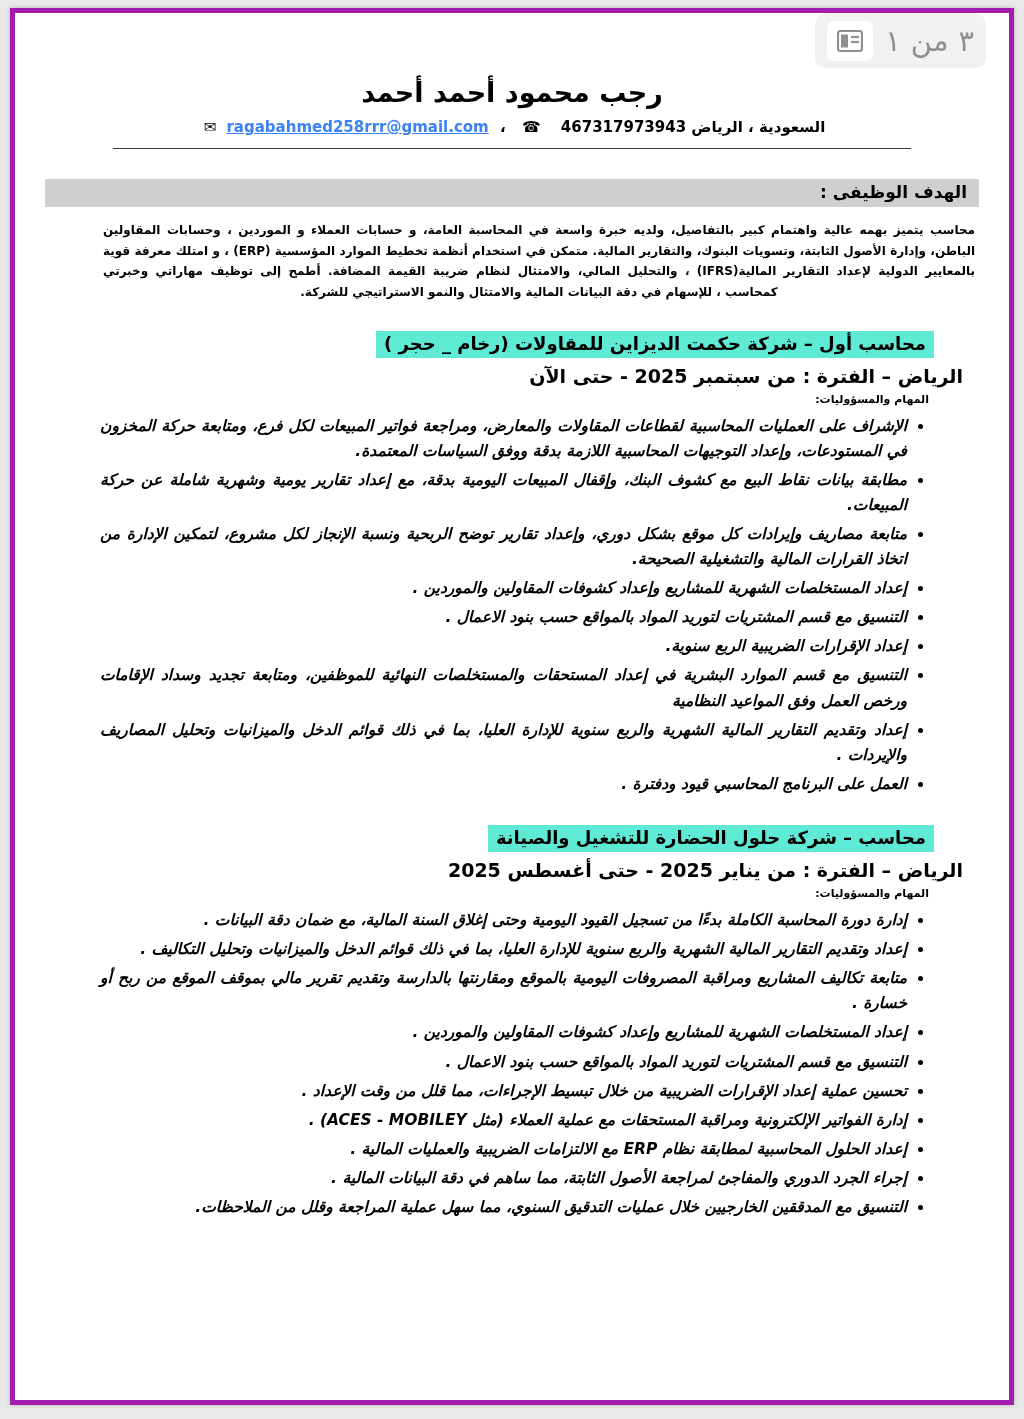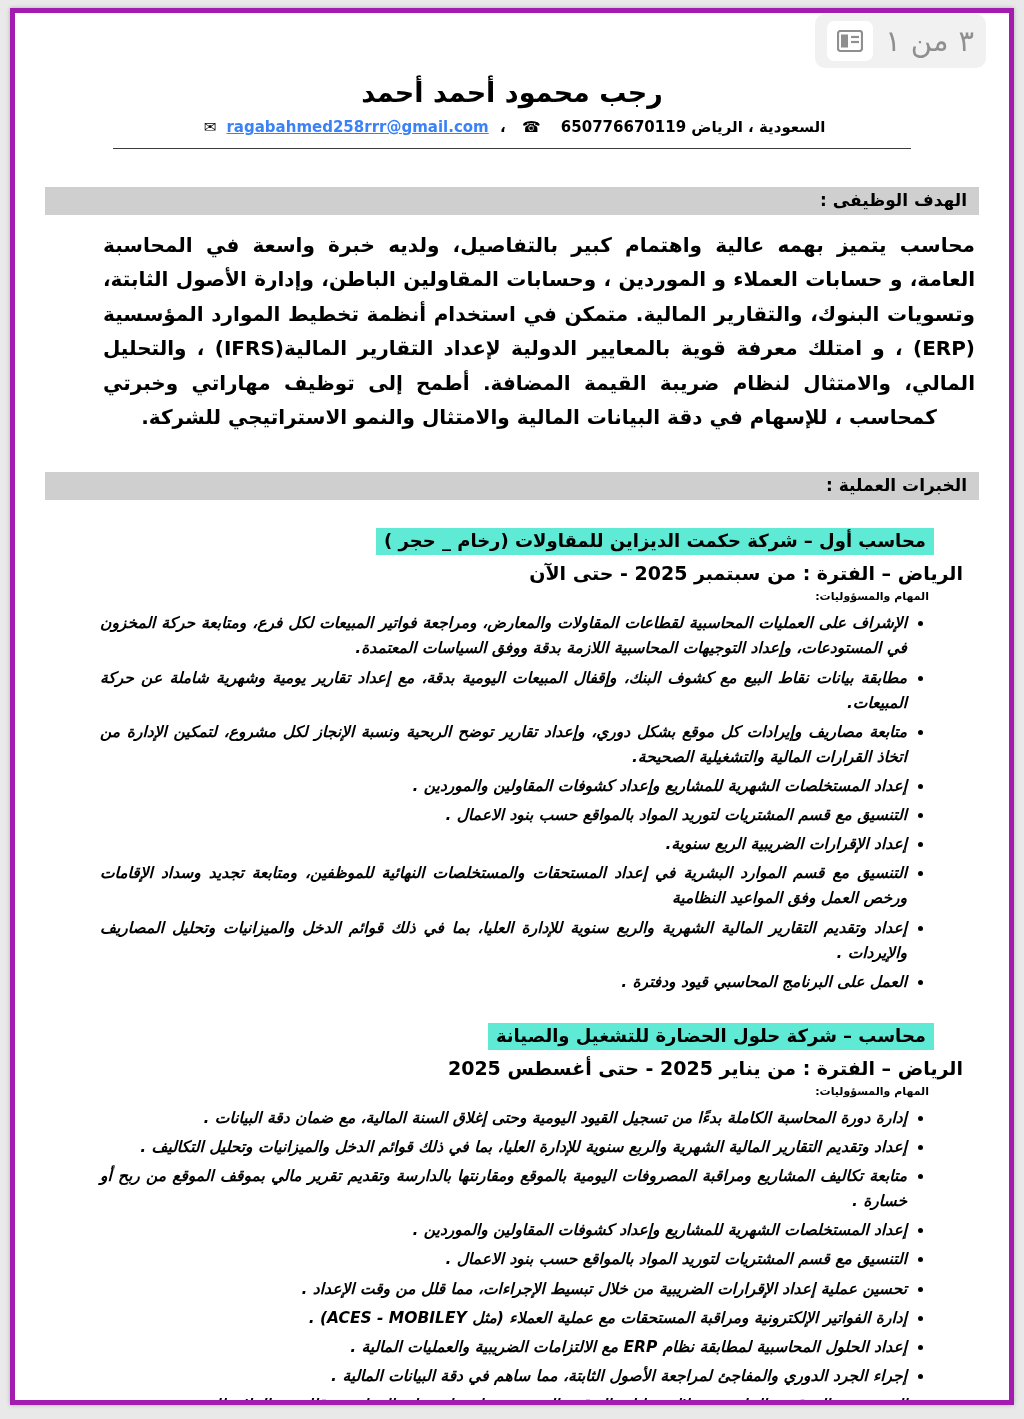--- a/index.html
+++ b/index.html
@@ -43,26 +43,26 @@
     white-space:nowrap;
   }
   .contact .sep { margin:0 6px; }
   .contact .icon { font-size:15px; margin:0 5px; }
   .email-link { color:#3b82f6; text-decoration:underline; font-weight:700; }
   
   .section-bar {
     background:#cfcfcf;
     font-weight:700; font-size:17px;
     padding:3px 12px 5px 12px;
-    margin-top:38px;
+    margin-top:30px;
   }
   
   .objective-body {
     margin:13px 4px 0 58px;
-    font-size:20px; font-weight:700;
+    font-size:12px; font-weight:700;
     line-height:1.72;
     text-align:justify;
     text-align-last:center;
   }
   
   .job { margin-top:30px; }
   .job-title-row { text-align:right; padding-right:45px; font-size:18px; font-weight:700; }
   .hl { background:#5eead4; padding:2px 8px 4px 8px; }
   .job-meta { margin-top:11px; padding-right:16px; font-size:19px; font-weight:700; text-align:right; }
   .duties-label { margin-top:6px; padding-right:50px; font-size:11px; font-weight:700; text-align:right; }
@@ -97,32 +97,31 @@
     </div>
   </div>
 
   <div class="page">
 
     <div class="name">رجب محمود أحمد أحمد</div>
 
     <div class="contact">
       <span>السعودية ، الرياض</span>
       <span class="icon"> </span>
-      <span>650776670119</span>
+      <span>467317973943</span>
       <span class="icon">☎</span>
       <span class="sep">،</span>
       <a class="email-link" href="#">ragabahmed258rrr@gmail.com</a>
       <span class="icon">✉</span>
     </div>
 
     <div class="section-bar">الهدف الوظيفى :</div>
 
     <p class="objective-body">محاسب يتميز بهمه عالية واهتمام كبير بالتفاصيل، ولديه خبرة واسعة في المحاسبة العامة، و حسابات العملاء و الموردين ، وحسابات المقاولين الباطن، وإدارة الأصول الثابتة، وتسويات البنوك، والتقارير المالية. متمكن في استخدام أنظمة تخطيط الموارد المؤسسية (ERP) ، و امتلك معرفة قوية بالمعايير الدولية لإعداد التقارير المالية(IFRS) ، والتحليل المالي، والامتثال لنظام ضريبة القيمة المضافة. أطمح إلى توظيف مهاراتي وخبرتي كمحاسب ، للإسهام في دقة البيانات المالية والامتثال والنمو الاستراتيجي للشركة.</p>
 
-    <div class="section-bar">الخبرات العملية :</div>
 
     <div class="job">
       <div class="job-title-row">
         <span class="hl">محاسب أول – شركة حكمت الديزاين للمقاولات (رخام _ حجر )</span>
       </div>
       <div class="job-meta">الرياض – الفترة : من سبتمبر 2025 - حتى الآن</div>
       <div class="duties-label">المهام والمسؤوليات:</div>
       <ul class="duties">
         <li>الإشراف على العمليات المحاسبية لقطاعات المقاولات والمعارض، ومراجعة فواتير المبيعات لكل فرع، ومتابعة حركة المخزون في المستودعات، وإعداد التوجيهات المحاسبية اللازمة بدقة ووفق السياسات المعتمدة.</li>
         <li>مطابقة بيانات نقاط البيع مع كشوف البنك، وإقفال المبيعات اليومية بدقة، مع إعداد تقارير يومية وشهرية شاملة عن حركة المبيعات.</li>

